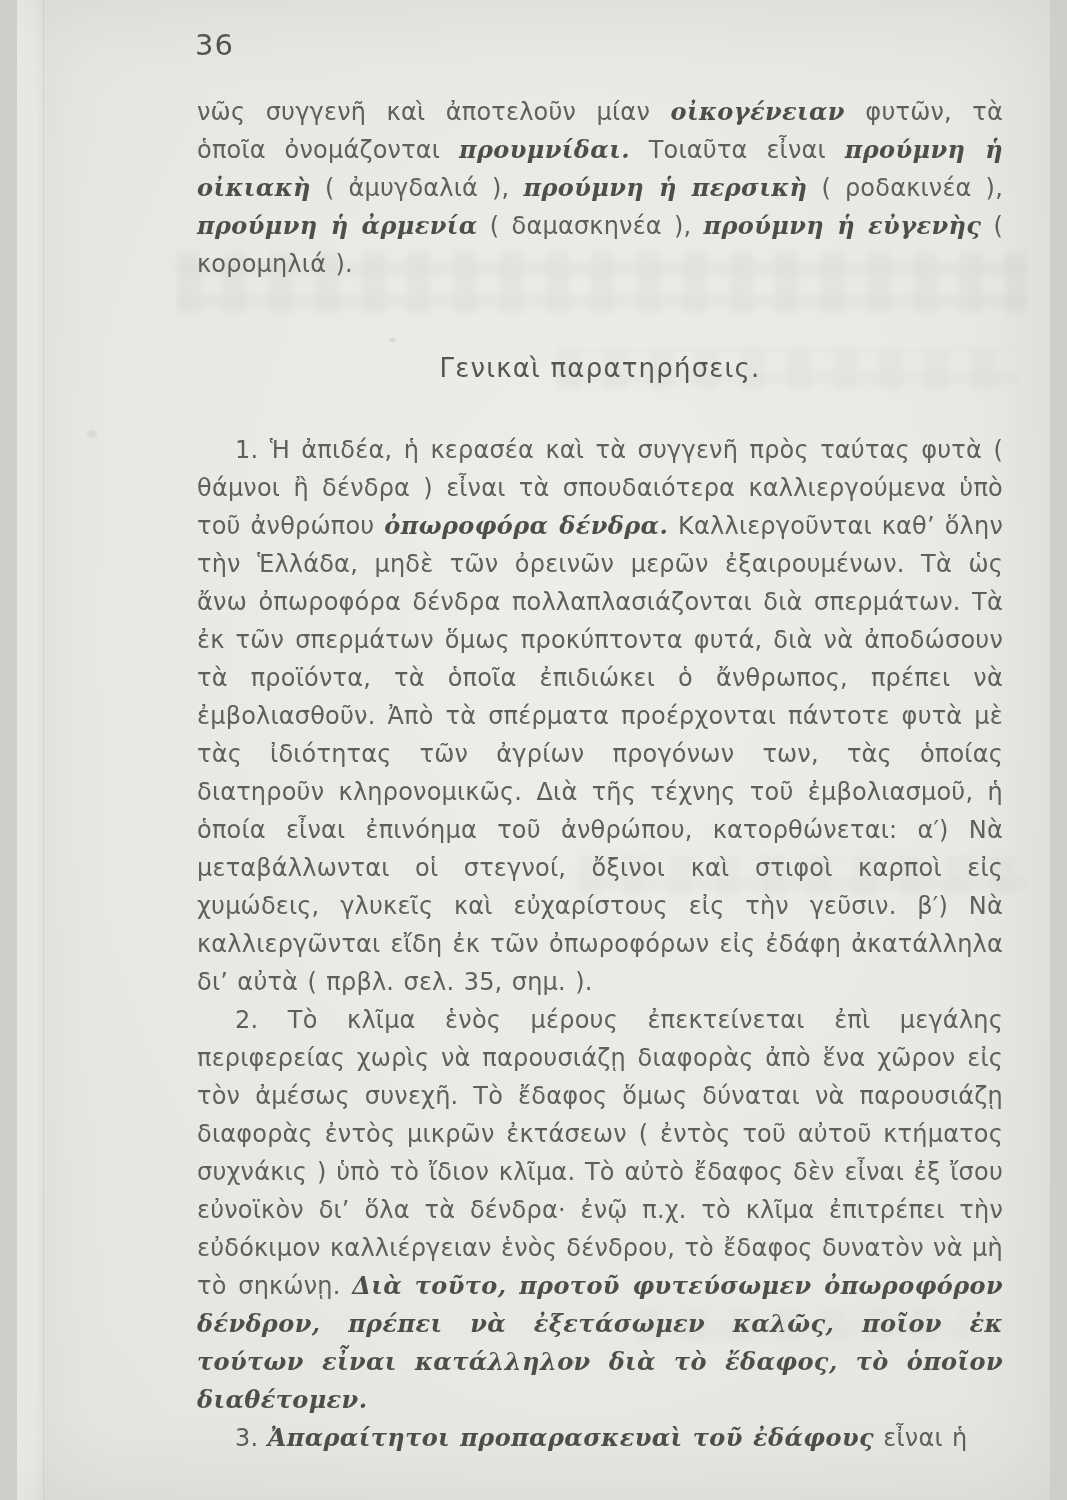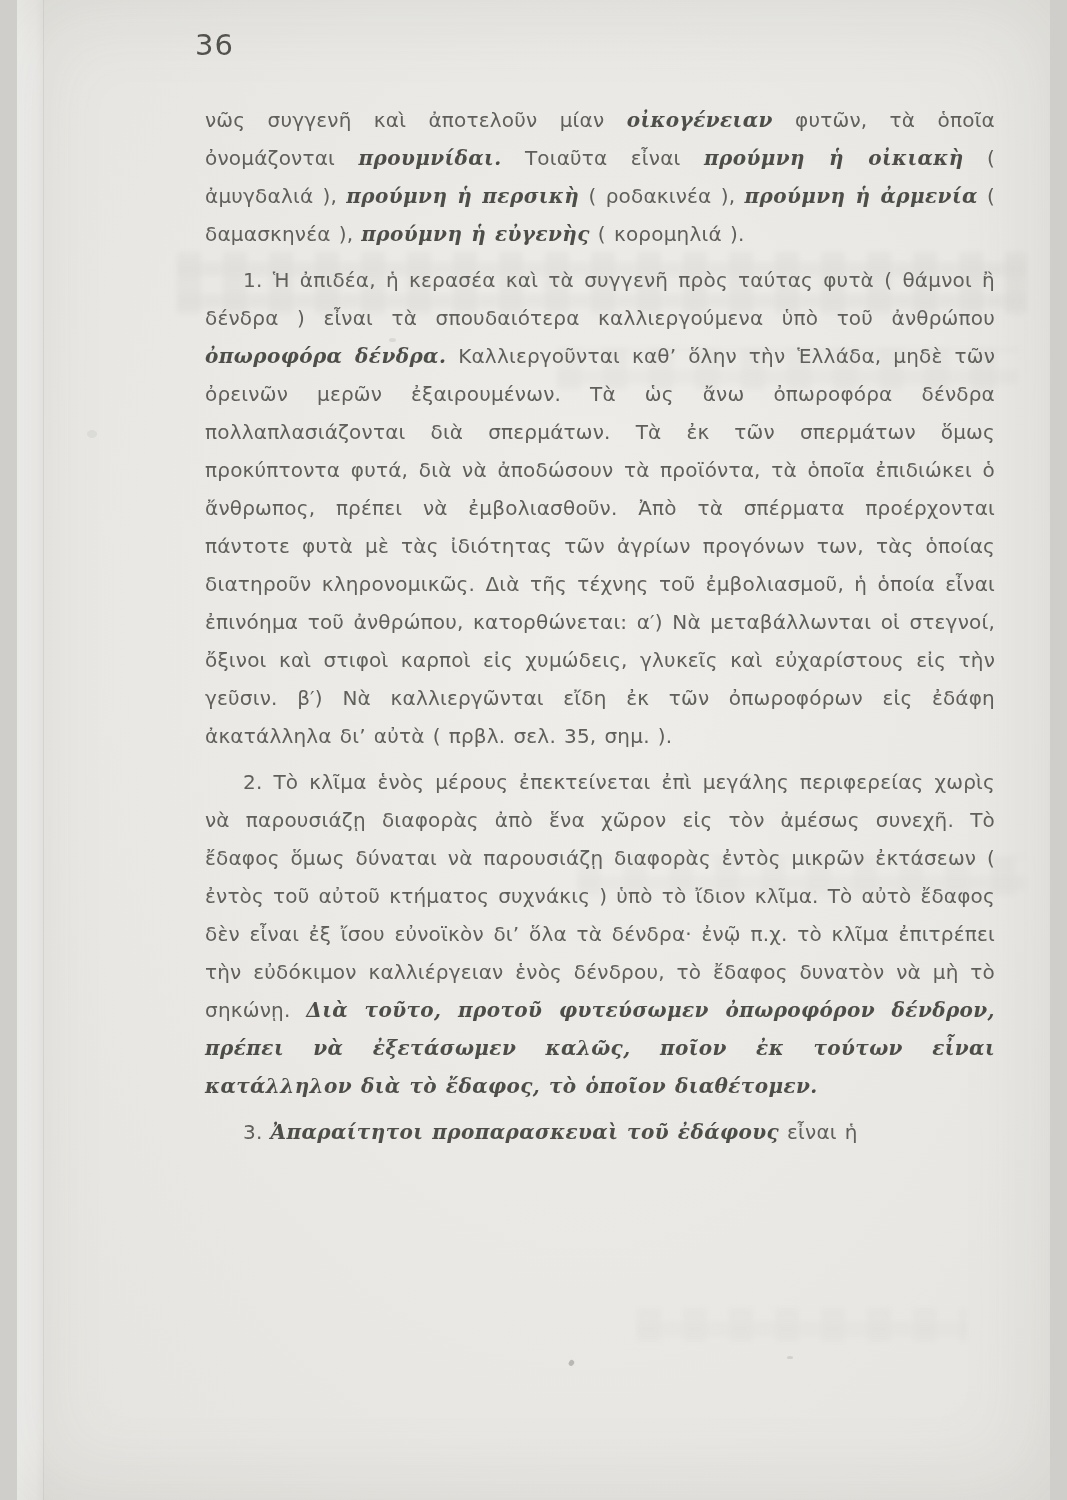--- a/index.html
+++ b/index.html
@@ -27,22 +27,22 @@
   .page-number {
     position:absolute; left:178px; top:28px;
     font-size:29px; color:#53534e; letter-spacing:1px;
   }
 
   .text-column {
     position:absolute; left:180px; top:93px; width:806px;
   }
 
   .para {
-    margin:8px;
-    font-size:20px; line-height:38px;
+    margin:0;
+    font-size:24px; line-height:38px;
     color:#60605a;
     text-align:justify;
     letter-spacing:0.2px;
     word-spacing:1.5px;
   }
   .para.indent { text-indent:38px; }
 
   .heading {
     margin:70px 0 48px 0;
     font-size:26px; font-weight:400;
@@ -98,20 +98,21 @@
   <div class="speck speck-2"></div>
   <div class="speck speck-3"></div>
   <div class="speck speck-4"></div>
 
   <div class="page-number">36</div>
 
   <div class="text-column">
 
     <p class="para"><span class="run-regular">νῶς συγγενῆ καὶ ἀποτελοῦν μίαν </span><span class="run-emphasis">οἰκογένειαν</span><span class="run-regular"> φυτῶν, τὰ ὁποῖα ὀνομάζονται </span><span class="run-emphasis">προυμνίδαι.</span><span class="run-regular"> Τοιαῦτα εἶναι </span><span class="run-emphasis">προύμνη ἡ οἰκιακὴ</span><span class="run-regular"> ( ἀμυγδαλιά ), </span><span class="run-emphasis">προύμνη ἡ περσικὴ</span><span class="run-regular"> ( ροδακινέα ), </span><span class="run-emphasis">προύμνη ἡ ἀρμενία</span><span class="run-regular"> ( δαμασκηνέα ), </span><span class="run-emphasis">προύμνη ἡ εὐγενὴς</span><span class="run-regular"> ( κορομηλιά ).</span></p>
 
+    <h2 class="heading">Γενικαὶ παρατηρήσεις.</h2>
 
     <p class="para indent"><span class="run-regular">1. Ἡ ἀπιδέα, ἡ κερασέα καὶ τὰ συγγενῆ πρὸς ταύτας φυτὰ ( θάμνοι ἢ δένδρα ) εἶναι τὰ σπουδαιότερα καλλιεργούμενα ὑπὸ τοῦ ἀνθρώπου </span><span class="run-emphasis">ὀπωροφόρα δένδρα.</span><span class="run-regular"> Καλλιεργοῦνται καθ’ ὅλην τὴν Ἑλλάδα, μηδὲ τῶν ὀρεινῶν μερῶν ἐξαιρουμένων. Τὰ ὡς ἄνω ὀπωροφόρα δένδρα πολλαπλασιάζονται διὰ σπερμάτων. Τὰ ἐκ τῶν σπερμάτων ὅμως προκύπτοντα φυτά, διὰ νὰ ἀποδώσουν τὰ προϊόντα, τὰ ὁποῖα ἐπιδιώκει ὁ ἄνθρωπος, πρέπει νὰ ἐμβολιασθοῦν. Ἀπὸ τὰ σπέρματα προέρχονται πάντοτε φυτὰ μὲ τὰς ἰδιότητας τῶν ἀγρίων προγόνων των, τὰς ὁποίας διατηροῦν κληρονομικῶς. Διὰ τῆς τέχνης τοῦ ἐμβολιασμοῦ, ἡ ὁποία εἶναι ἐπινόημα τοῦ ἀνθρώπου, κατορθώνεται: α′) Νὰ μεταβάλλωνται οἱ στεγνοί, ὄξινοι καὶ στιφοὶ καρποὶ εἰς χυμώδεις, γλυκεῖς καὶ εὐχαρίστους εἰς τὴν γεῦσιν. β′) Νὰ καλλιεργῶνται εἴδη ἐκ τῶν ὀπωροφόρων εἰς ἐδάφη ἀκατάλληλα δι’ αὐτὰ ( πρβλ. σελ. 35, σημ. ).</span></p>
 
     <p class="para indent"><span class="run-regular">2. Τὸ κλῖμα ἑνὸς μέρους ἐπεκτείνεται ἐπὶ μεγάλης περιφερείας χωρὶς νὰ παρουσιάζῃ διαφορὰς ἀπὸ ἕνα χῶρον εἰς τὸν ἀμέσως συνεχῆ. Τὸ ἔδαφος ὅμως δύναται νὰ παρουσιάζῃ διαφορὰς ἐντὸς μικρῶν ἐκτάσεων ( ἐντὸς τοῦ αὐτοῦ κτήματος συχνάκις ) ὑπὸ τὸ ἴδιον κλῖμα. Τὸ αὐτὸ ἔδαφος δὲν εἶναι ἐξ ἴσου εὐνοϊκὸν δι’ ὅλα τὰ δένδρα· ἐνῷ π.χ. τὸ κλῖμα ἐπιτρέπει τὴν εὐδόκιμον καλλιέργειαν ἑνὸς δένδρου, τὸ ἔδαφος δυνατὸν νὰ μὴ τὸ σηκώνῃ. </span><span class="run-emphasis">Διὰ τοῦτο, προτοῦ φυτεύσωμεν ὀπωροφόρον δένδρον, πρέπει νὰ ἐξετάσωμεν καλῶς, ποῖον ἐκ τούτων εἶναι κατάλληλον διὰ τὸ ἔδαφος, τὸ ὁποῖον διαθέτομεν.</span></p>
 
     <p class="para indent"><span class="run-regular">3. </span><span class="run-emphasis">Ἀπαραίτητοι προπαρασκευαὶ τοῦ ἐδάφους</span><span class="run-regular"> εἶναι ἡ </span></p>
 
   </div>
 </div>
 

